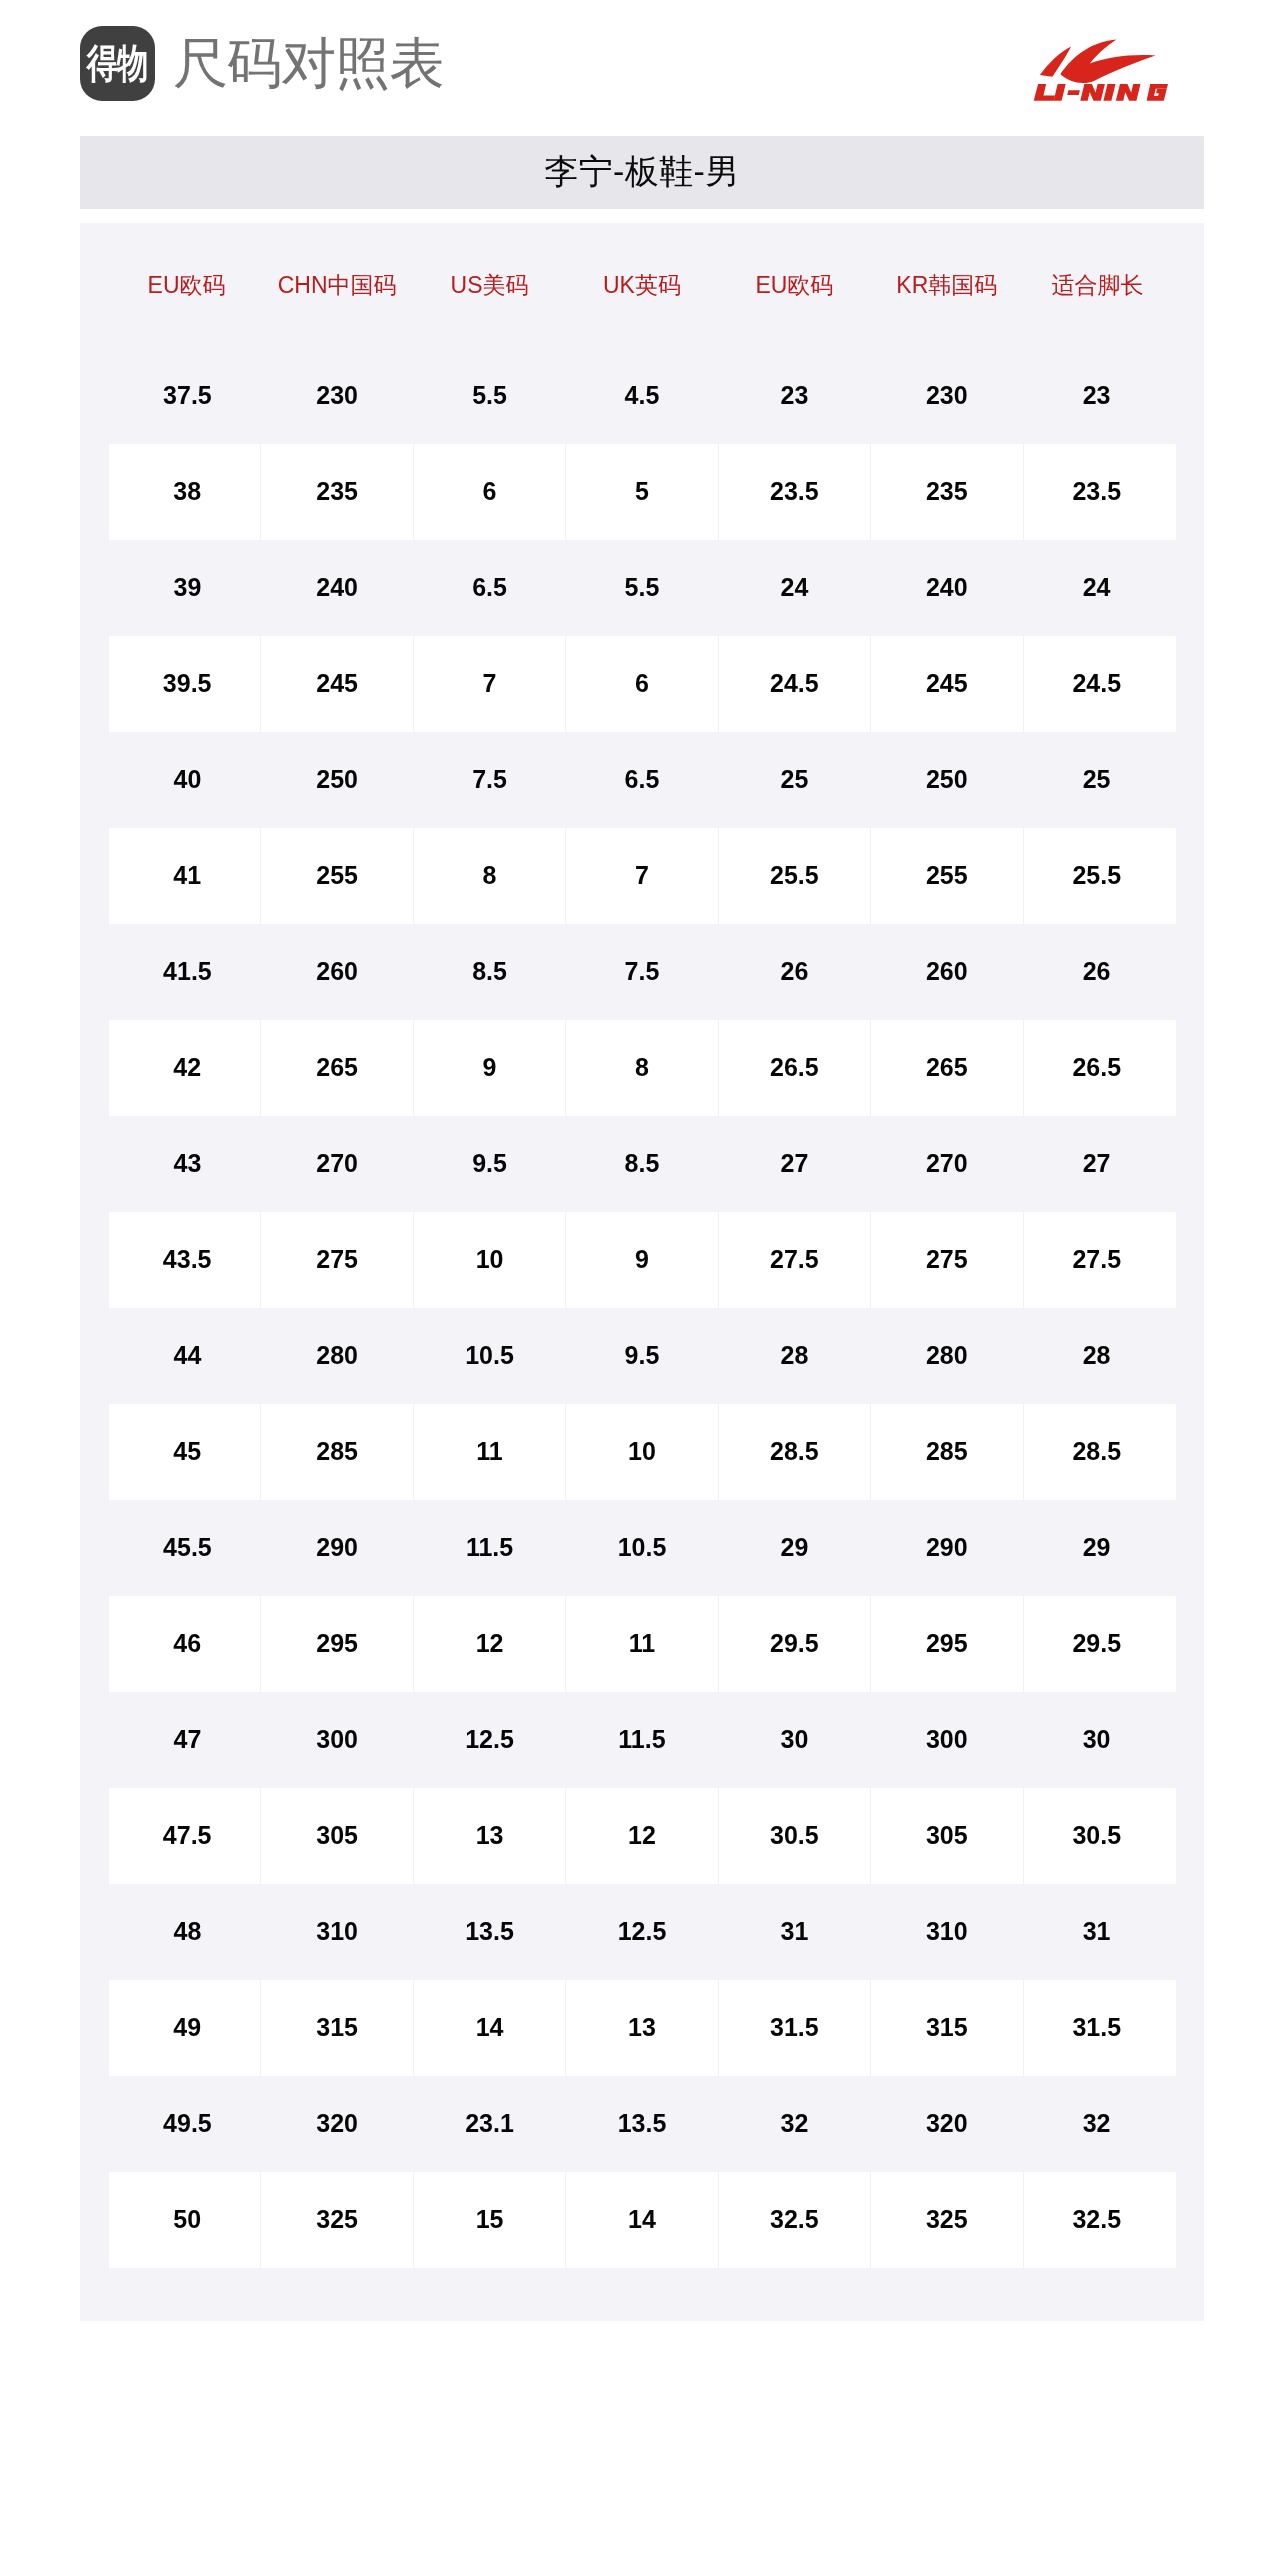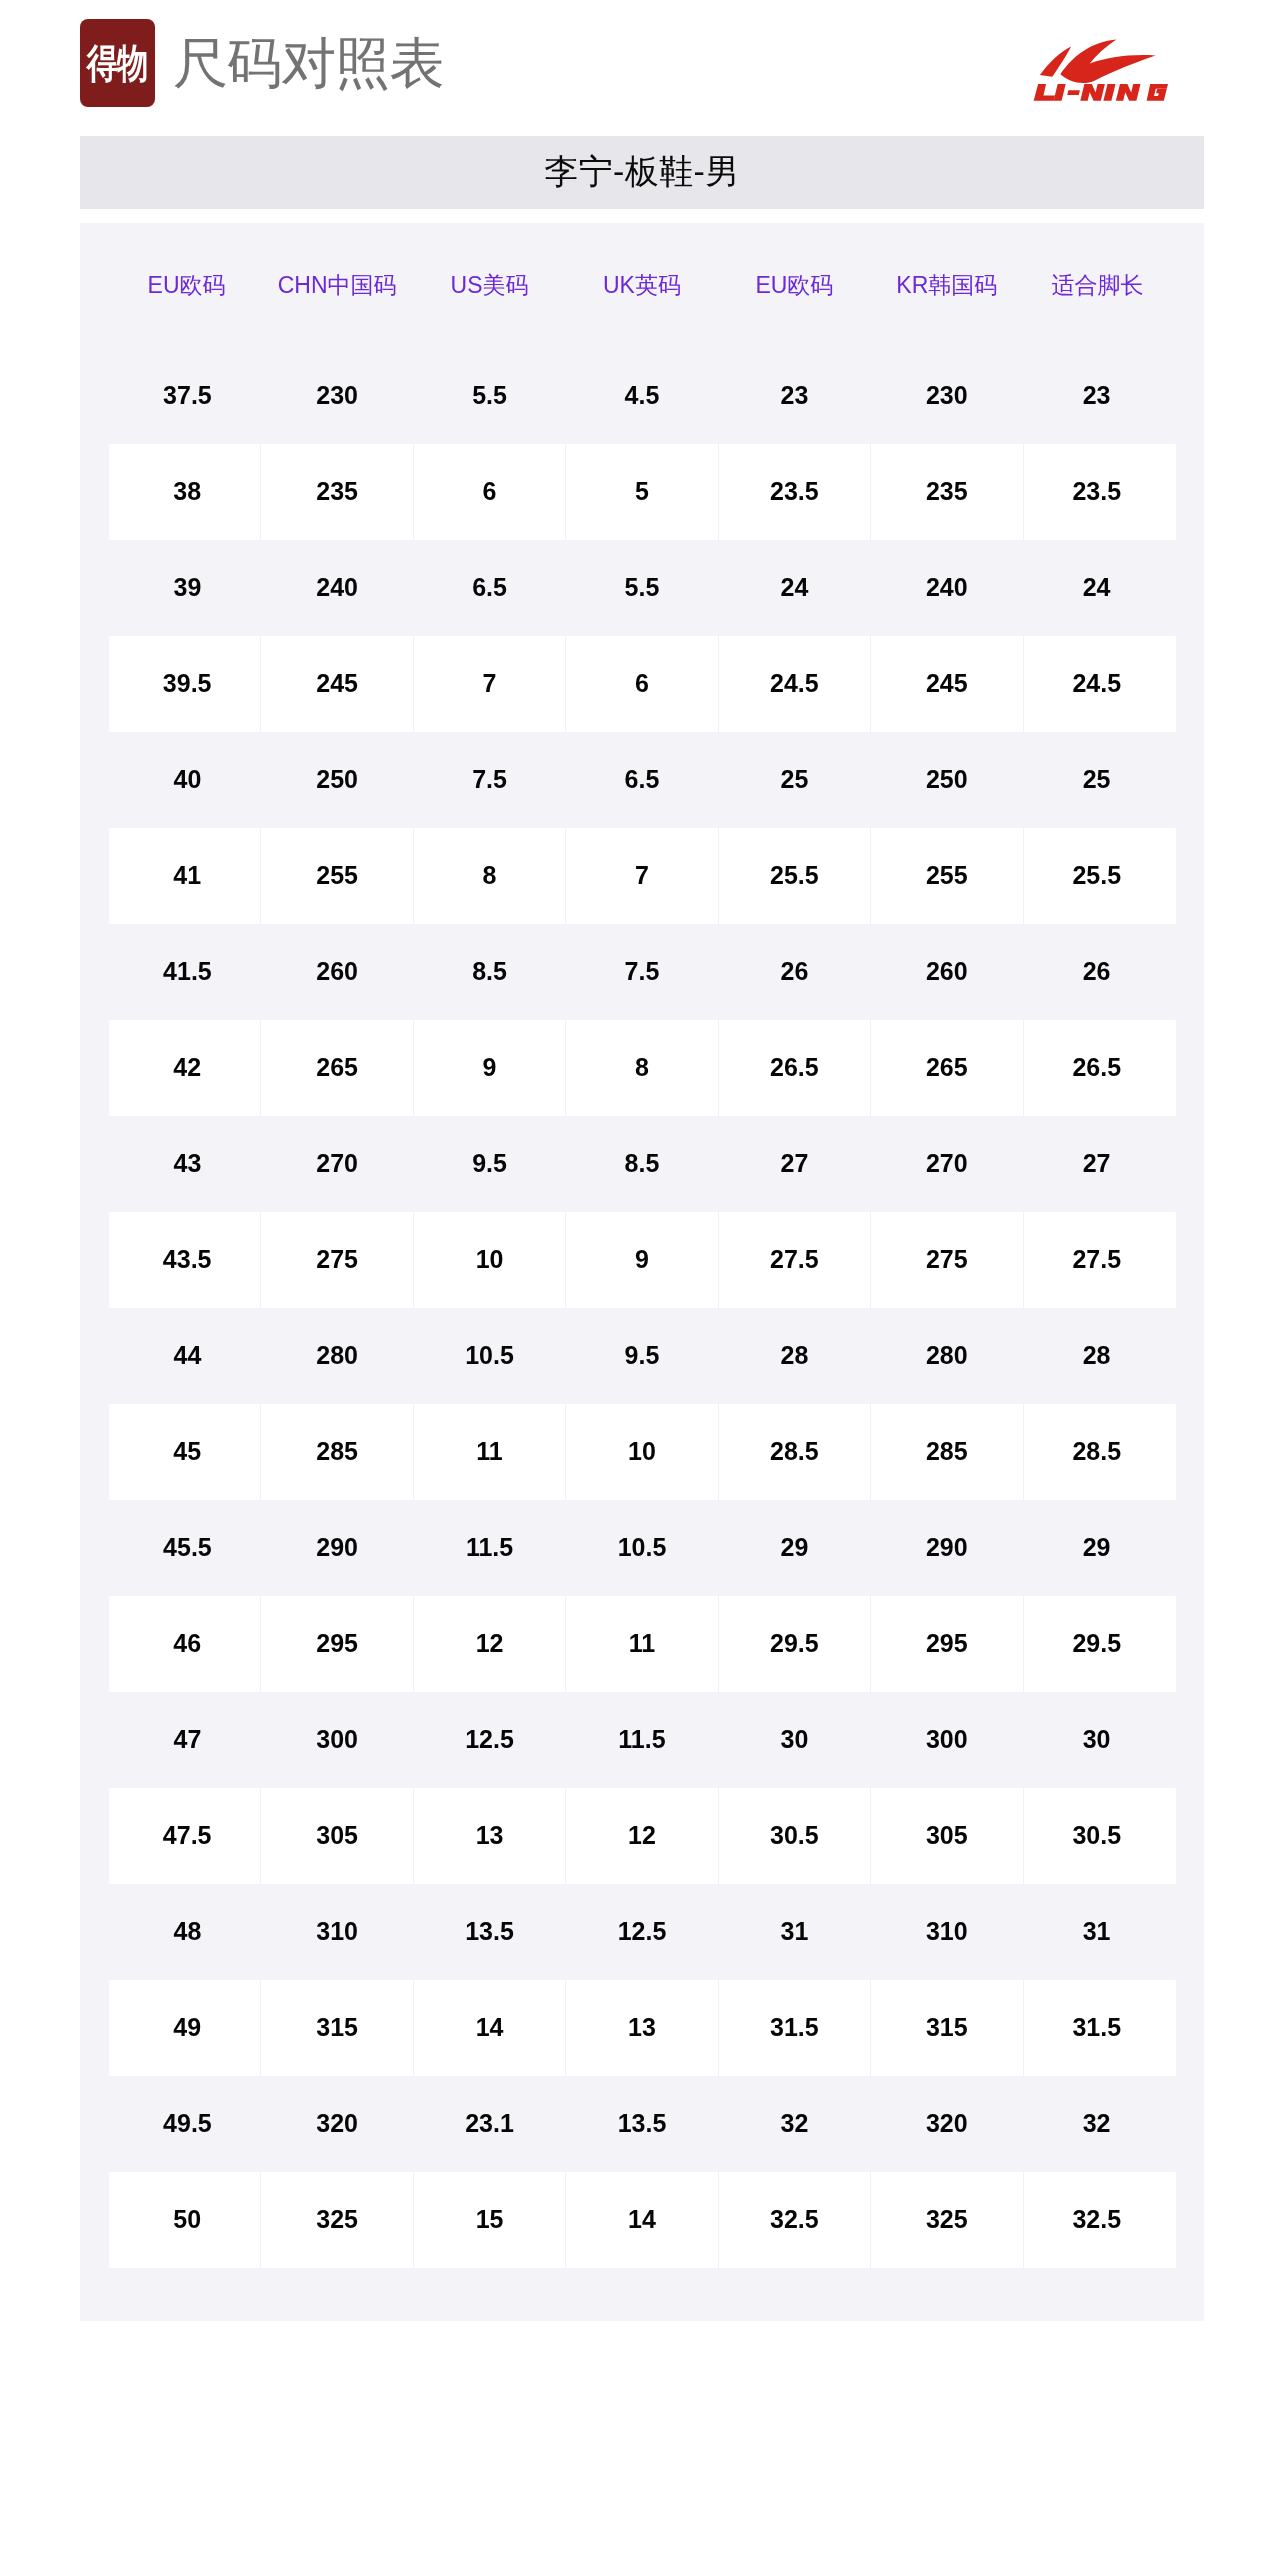--- a/index.html
+++ b/index.html
@@ -19,23 +19,23 @@
 
   
   .header{
     display:flex;
     align-items:center;
     padding:19.6px 80px 0 80px;
     height:107px;
     box-sizing:border-box;
   }
   .brand-badge{
-    width:75px;height:88px;
-    border-radius:8px;
-    background:#7f1d1d;
+    width:75px;height:75px;
+    border-radius:22px;
+    background:#404040;
     display:flex;align-items:center;justify-content:center;
     flex:0 0 auto;
   }
   .brand-badge .bb-text{
     color:#ffffff;
     font-size:34px;
     font-weight:700;
     letter-spacing:-0.9px;
     line-height:1;
     transform:scaleY(1.18) scaleX(0.92);
@@ -91,21 +91,21 @@
     width:100%;
     border-collapse:collapse;
     table-layout:fixed;
   }
   table.size-table th{
     height:125px;
     vertical-align:middle;
     text-align:center;
     font-size:23px;
     font-weight:400;
-    color:#6d28d9;
+    color:#b91c1c;
     background:transparent;
     padding:0 5.3px;
     line-height:1.45;
     word-break:keep-all;
   }
   table.size-table td{
     height:96px;
     vertical-align:middle;
     text-align:center;
     font-size:25px;

